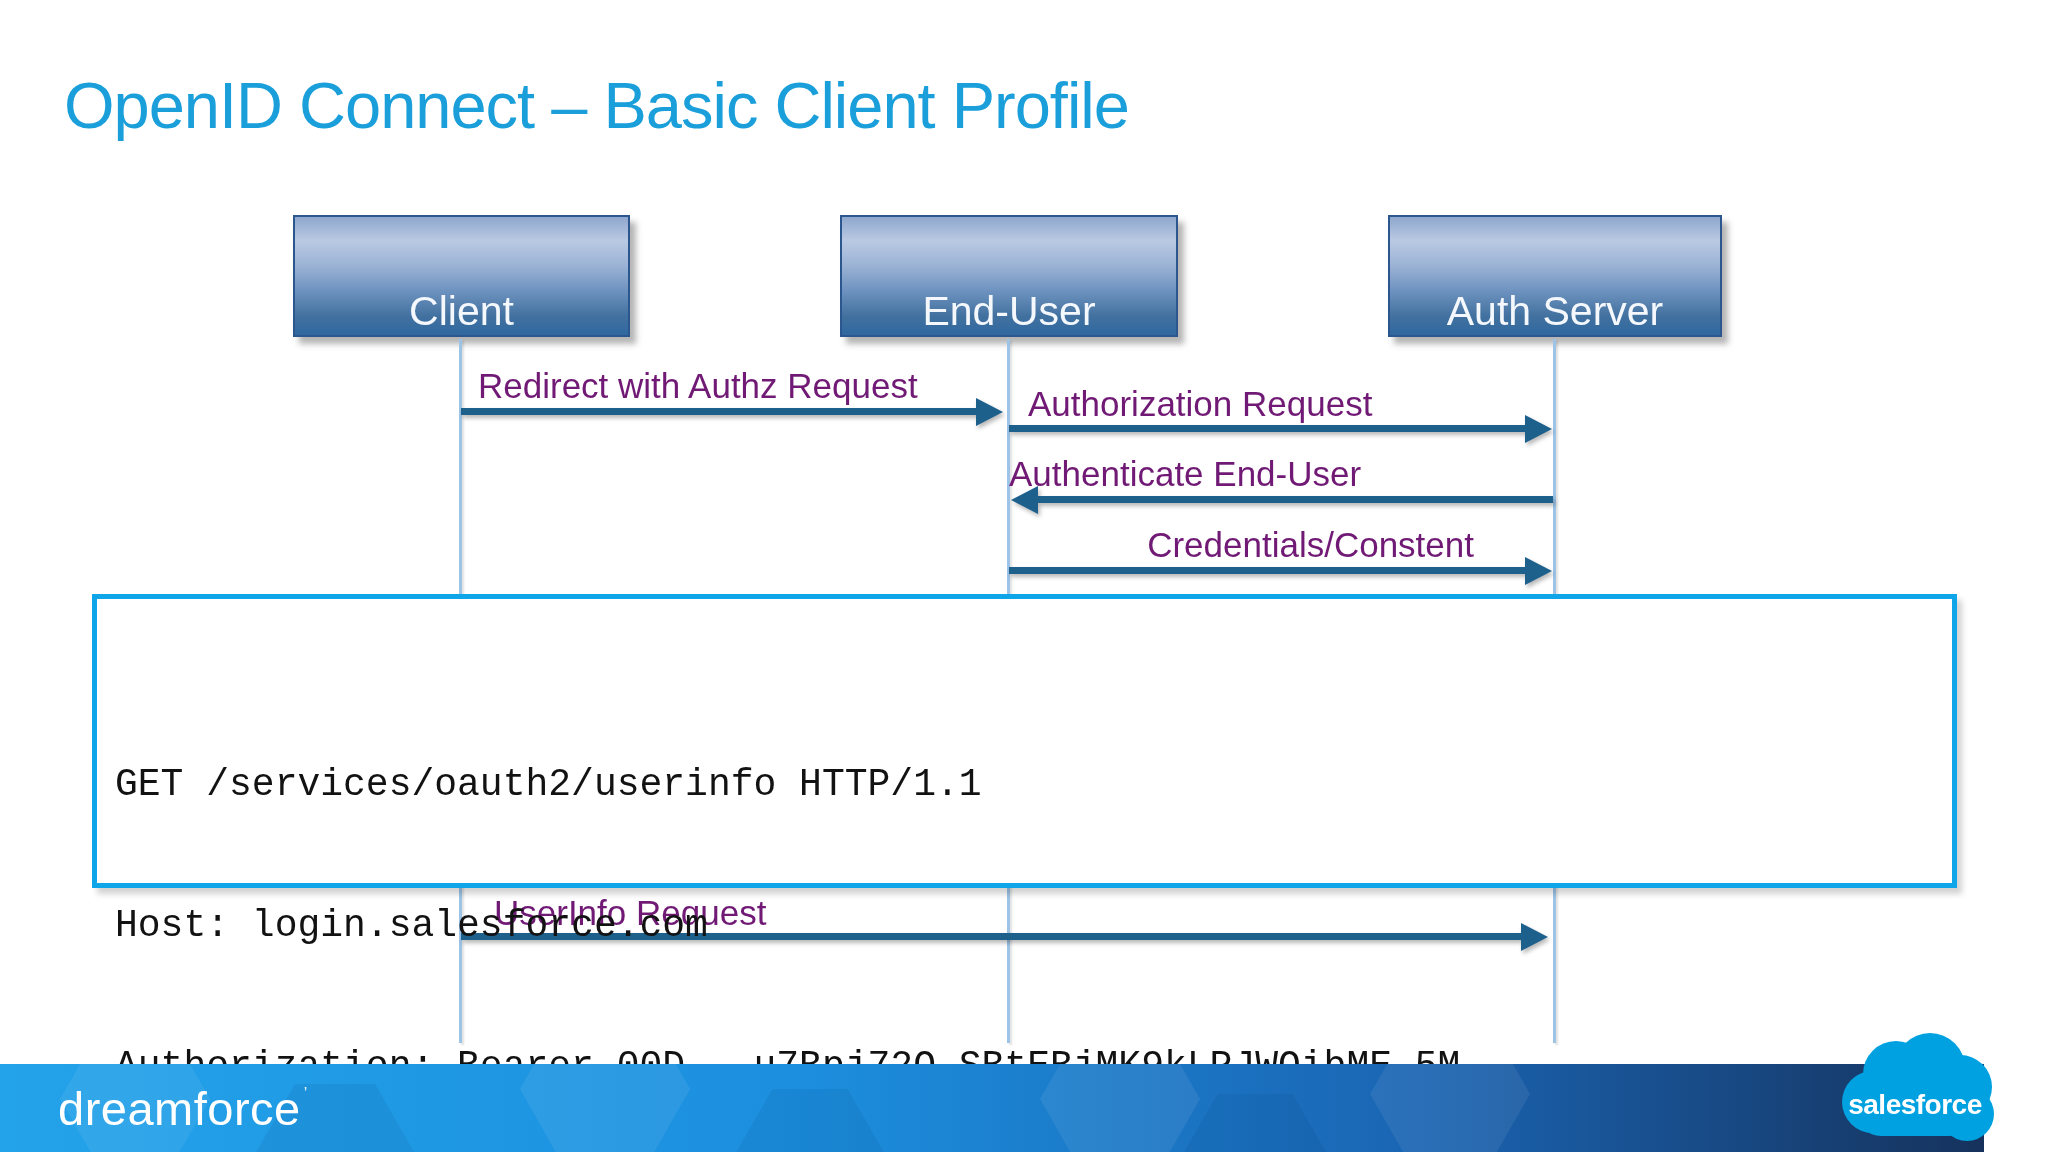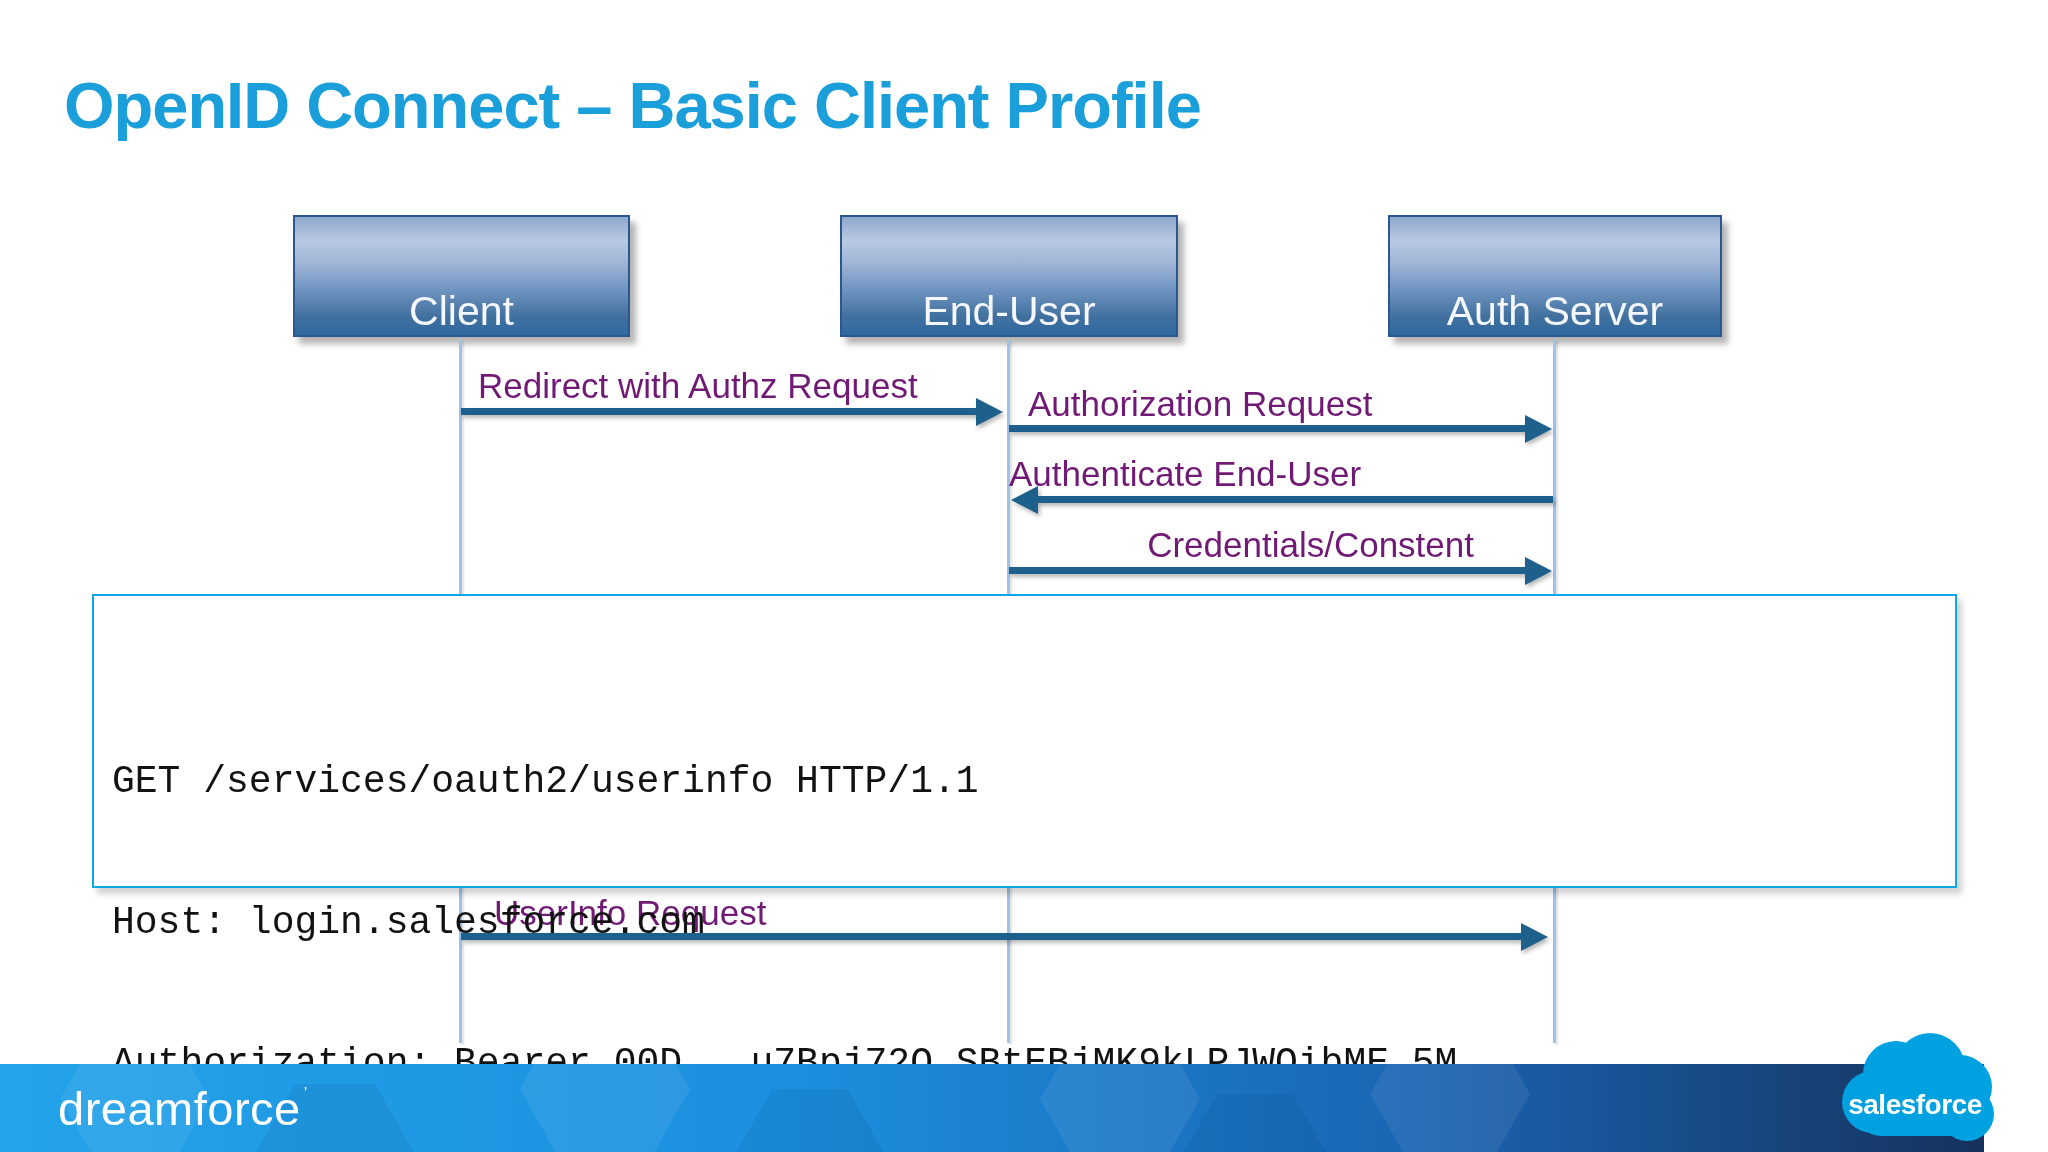--- a/index.html
+++ b/index.html
@@ -6,21 +6,21 @@
   body{
     width:2048px;height:1152px;position:relative;overflow:hidden;
     background:#ffffff;
     font-family:"Liberation Sans", sans-serif;
   }
   .slide{position:absolute;inset:0;}
 
   
   .title{
     position:absolute;left:64px;top:68px;margin:0;
-    font-size:65px;font-weight:bold;letter-spacing:-1px;
+    font-size:65px;font-weight:normal;letter-spacing:-1px;
     color:#1A9FDA;
   }
 
   
   .actor{
     position:absolute;top:215px;height:122px;
     border:2px solid #2B578E;box-sizing:border-box;
     background:linear-gradient(180deg,#8ea7cd 0%,#bac9e3 20%,#9db4d6 40%,#6f93c0 62%,#42719f 84%,#2f68a0 100%);
     box-shadow:6px 7px 6px rgba(90,90,90,0.45);
     display:flex;align-items:flex-end;justify-content:center;
@@ -69,21 +69,21 @@
   .arrow.left  .head{left:0;border-right:27px solid #1D608C;}
   .arr-1{left:461px;top:398px;width:542px;}
   .arr-2{left:1009px;top:415px;width:543px;}
   .arr-3{left:1011px;top:486px;width:542px;}
   .arr-4{left:1009px;top:557px;width:543px;}
   .arr-5{left:461px;top:923px;width:1087px;}
 
   
   .code-box{
     position:absolute;left:92px;top:594px;width:1865px;height:294px;
-    background:#ffffff;border:2px solid #0ea5e9;box-sizing:border-box;
+    background:#ffffff;border:5px solid #0ea5e9;box-sizing:border-box;
     box-shadow:5px 6px 6px rgba(0,0,0,0.18);
     z-index:5;
   }
   .code{
     position:absolute;left:18px;top:68px;
     font-family:"Liberation Mono","DejaVu Sans Mono",monospace;
     font-size:38px;line-height:47px;color:#121212;white-space:pre;
   }
 
   

